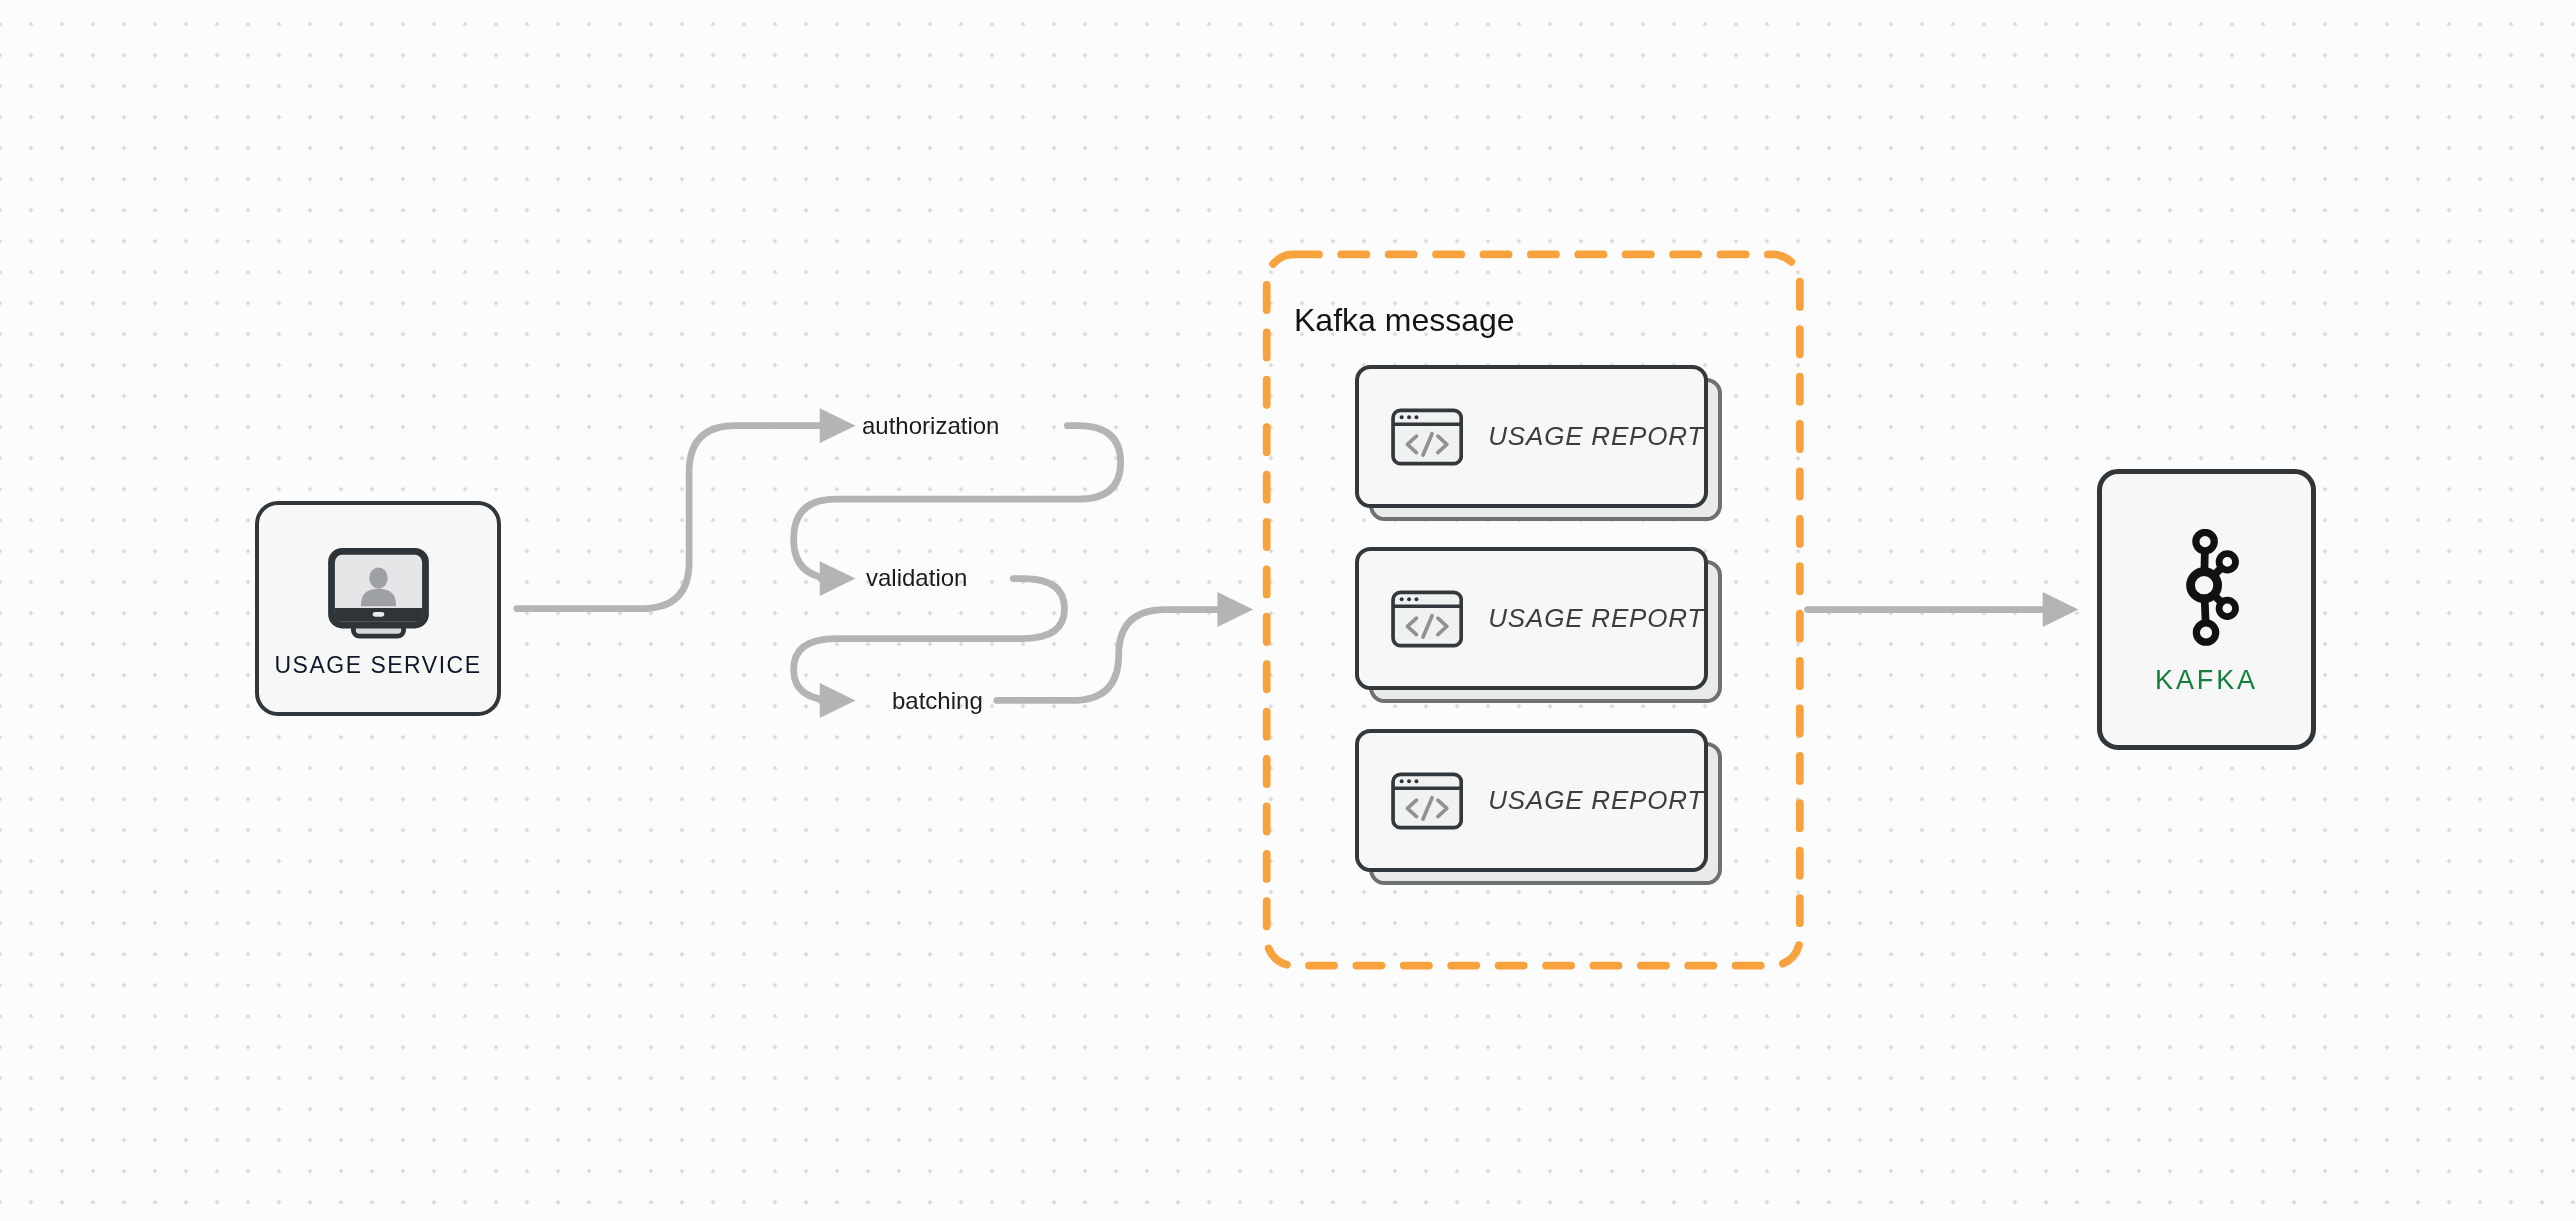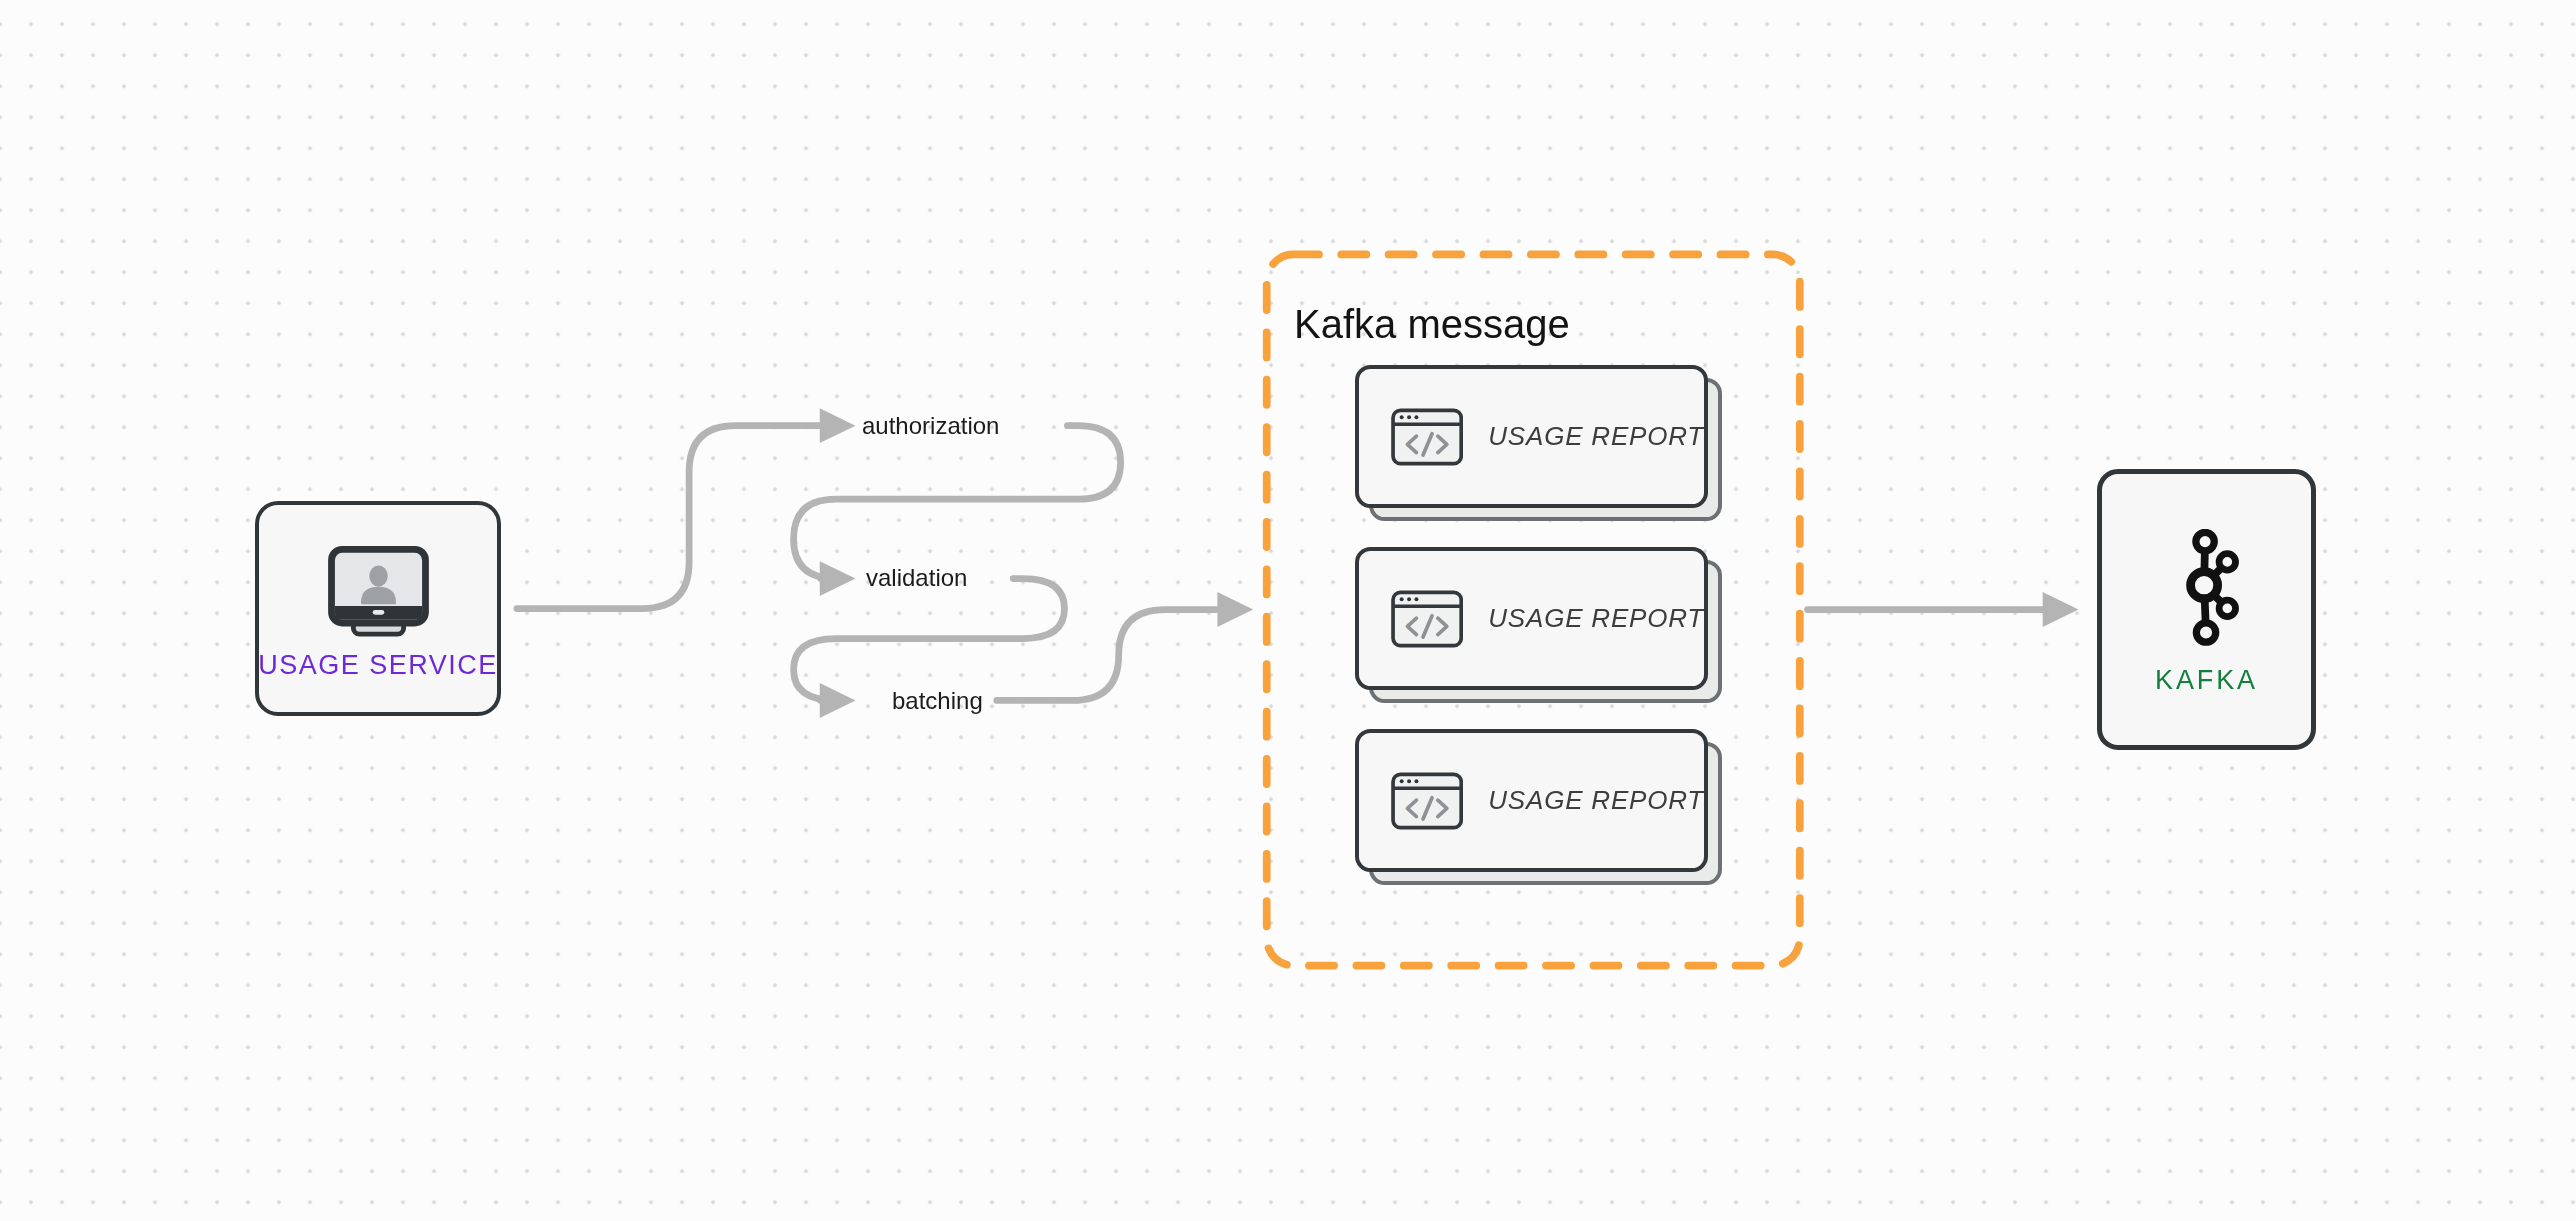--- a/index.html
+++ b/index.html
@@ -44,22 +44,22 @@
   }
   .node-kafka {
     left: 2097px; top: 469px;
     width: 219px; height: 281px;
     border-width: 5.8px;
     border-radius: 21px;
     gap: 15.5px;
     padding-top: 5.8px;
   }
   .node-label {
-    color: #6d28d9;
-    font-size: 27px;
+    color: #0f172a;
+    font-size: 23px;
     font-weight: 500;
     letter-spacing: 1.5px;
     white-space: nowrap;
   }
   .node-kafka .node-label {
     font-size: 27px;
     letter-spacing: 2.9px;
     color: #15803d;
   }
   
@@ -72,21 +72,21 @@
     white-space: nowrap;
   }
   .step-authorization { left: 862px; top: 427px; }
   .step-validation    { left: 866px; top: 579px; }
   .step-batching      { left: 864px; top: 702px; margin-left: 28px; }
   
   .group-title {
     position: absolute;
     left: 1294px; top: 302px;
     color: #141414;
-    font-size: 40px;
+    font-size: 32px;
     font-weight: 500;
     white-space: nowrap;
   }
   
   .report-card {
     position: absolute;
     left: 1355px;
     width: 353px; height: 143px;
   }
   .card-1 { top: 365px; }

